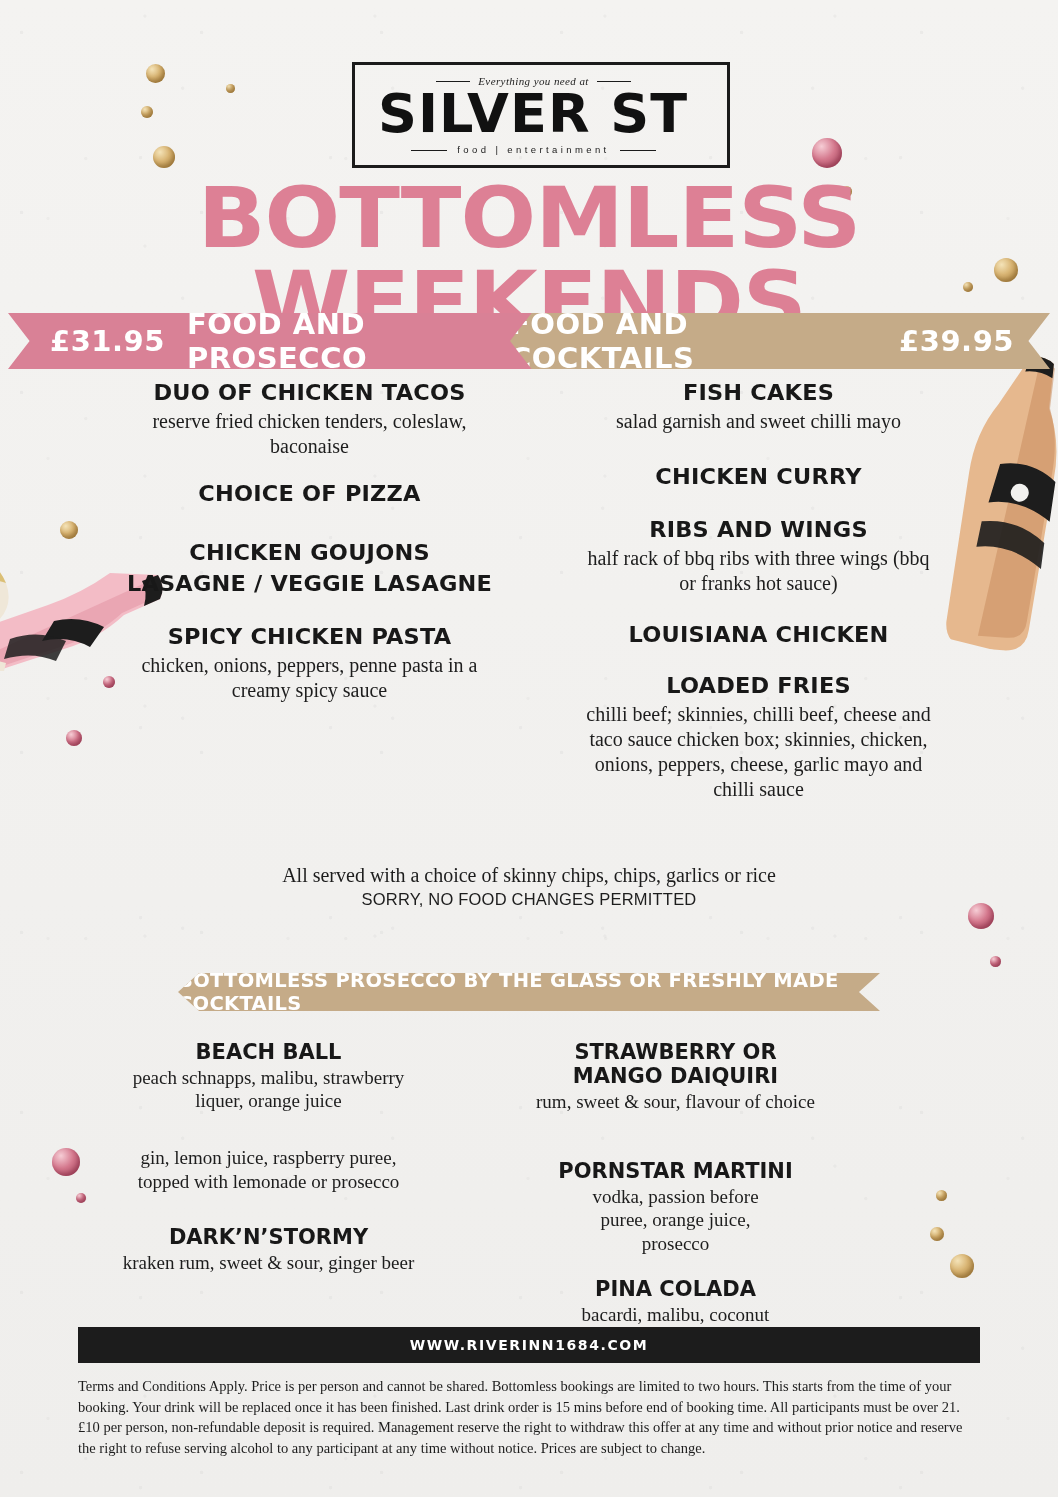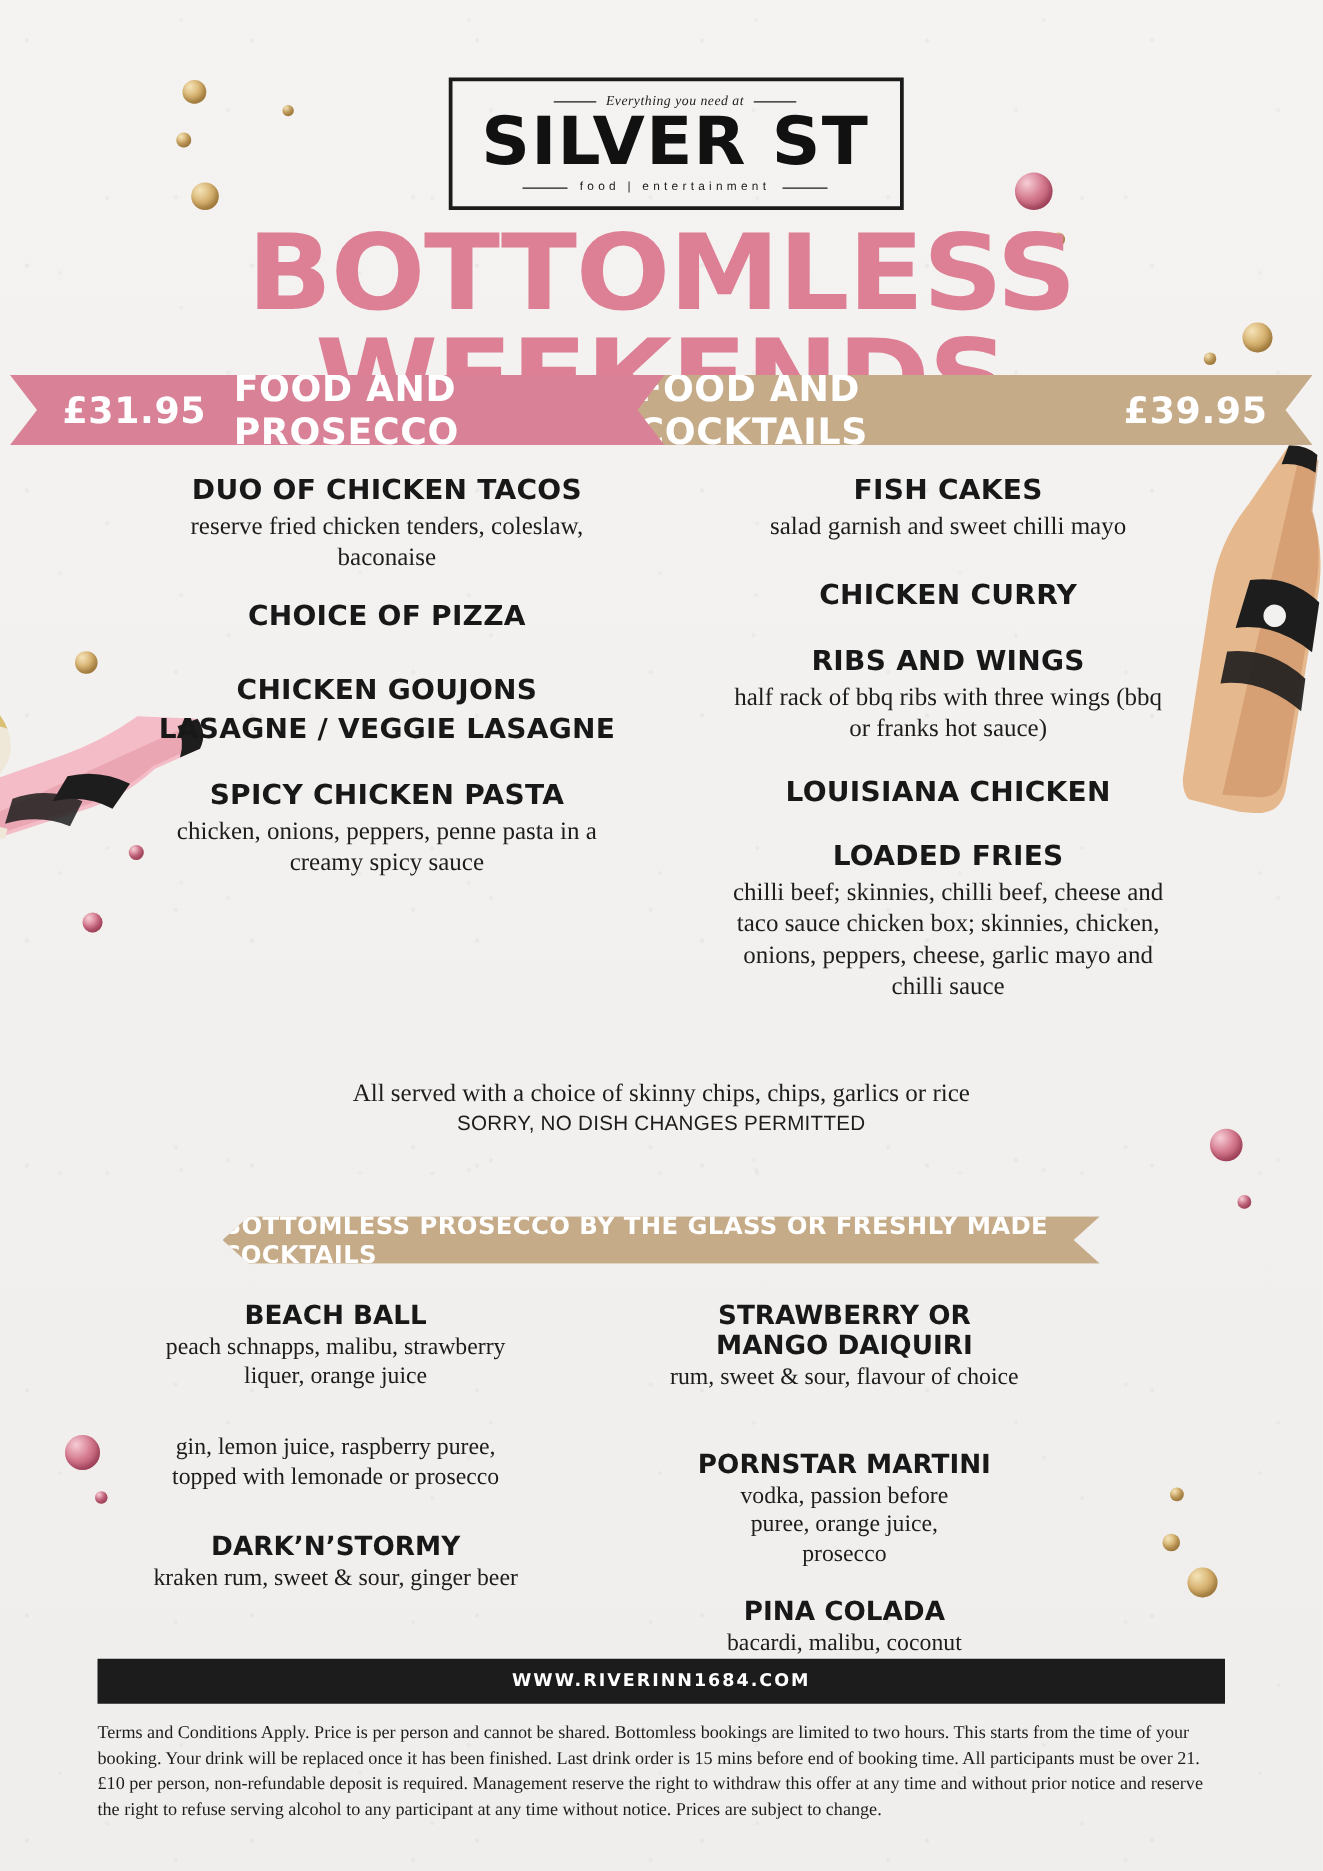--- a/index.html
+++ b/index.html
@@ -34,21 +34,21 @@
   }
   .bubble.pink {
     background: radial-gradient(circle at 32% 28%, #f6cdd5 0%, #d4788d 45%, #9d3f57 100%);
     box-shadow: inset -2px -3px 4px rgba(120,30,55,0.4);
   }
 
   
   .logo-wrap { position: absolute; top: 62px; left: 0; width: 100%; display: flex; justify-content: center; }
   .logo {
     border: 3px solid #1b1b1b;
-    padding: 6px 28px 8px 26px;
+    padding: 6px 41px 8px 26px;
     text-align: center;
     background: transparent;
     margin-left: 24px;
   }
   .logo-top {
     font-family: "Liberation Serif", serif;
     font-style: italic;
     font-size: 11px;
     letter-spacing: 0.4px;
     color: #1b1b1b;
@@ -110,21 +110,21 @@
     line-height: 1;
     letter-spacing: -1px;
     color: #dd8095;
     transform: scaleX(1.06);
   }
 
   
   .banner { position: absolute; top: 297px; left: 0; width: 1058px; height: 56px; }
   .banner-left, .banner-right {
     position: absolute;
-    top: 3px;
+    top: 16px;
     height: 56px;
     display: flex;
     align-items: center;
     color: #fff;
     font-family: "DejaVu Sans", sans-serif;
     font-weight: bold;
     font-size: 29px;
     letter-spacing: 0.5px;
   }
   .banner-left {
@@ -378,21 +378,21 @@
           <div class="dish-name">LOUISIANA CHICKEN</div>
         </div>
         <div class="dish">
           <div class="dish-name">LOADED FRIES</div>
           <div class="dish-desc">chilli beef; skinnies, chilli beef, cheese and taco sauce chicken box; skinnies, chicken, onions, peppers, cheese, garlic mayo and chilli sauce</div>
         </div>
       </div>
     </div>
 
     <div class="served">All served with a choice of skinny chips, chips, garlics or rice</div>
-    <div class="served-sub" style="text-align:center;">SORRY, NO DISH CHANGES PERMITTED</div>
+    <div class="served-sub" style="text-align:center;">SORRY, NO FOOD CHANGES PERMITTED</div>
   </div>
 
   <div class="drinks-banner">
     <span>BOTTOMLESS PROSECCO BY THE GLASS OR FRESHLY MADE COCKTAILS</span>
   </div>
 
   <div class="drinks">
     <div class="cols">
       <div class="dcol left">
         <div class="drink" style="margin-bottom:34px;">

